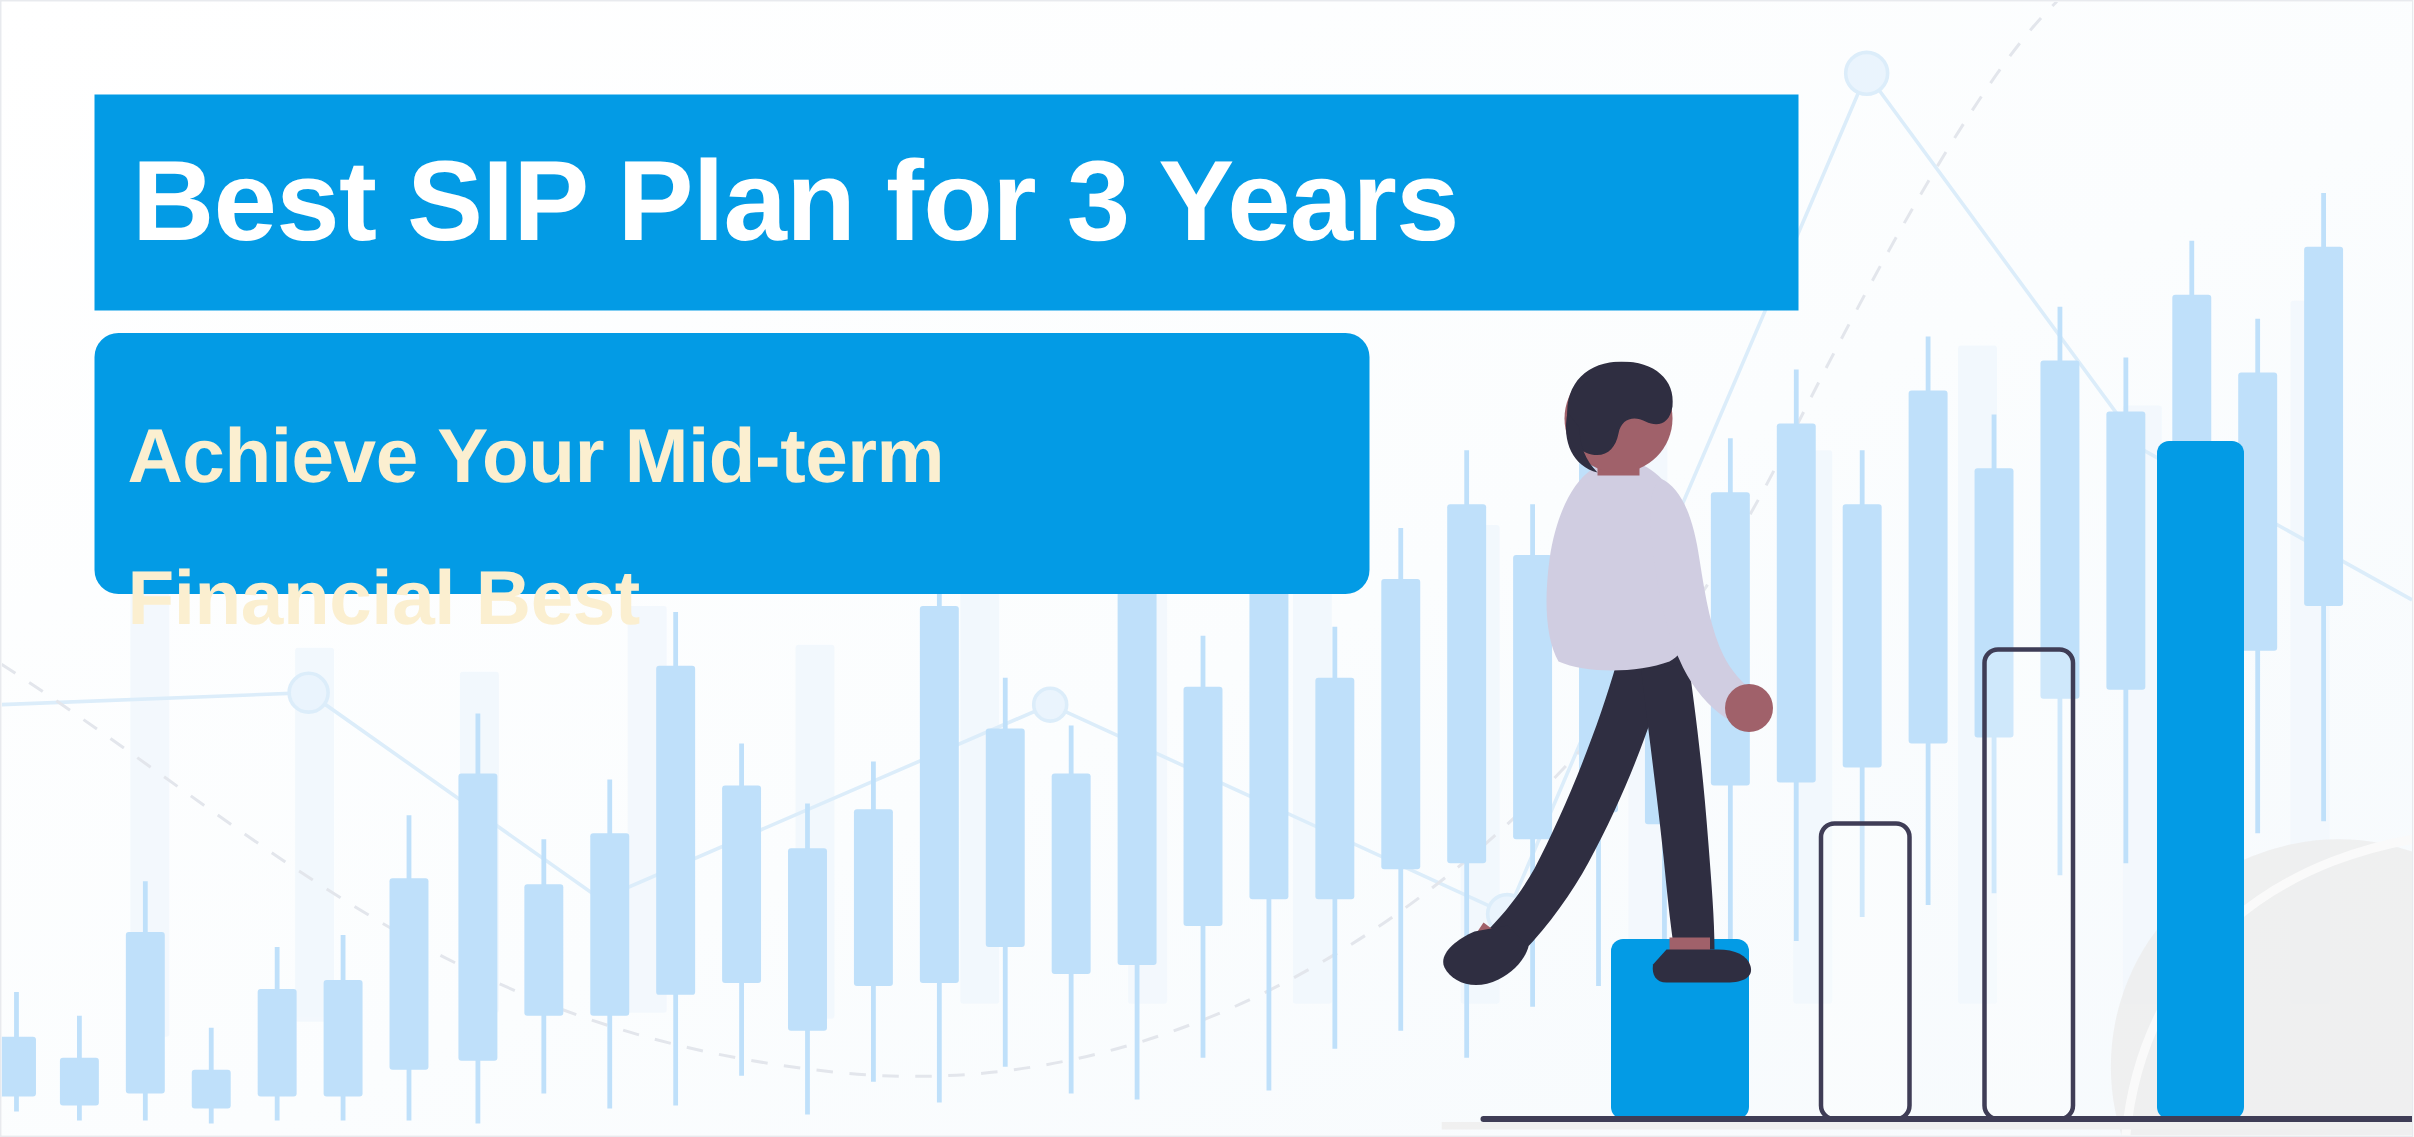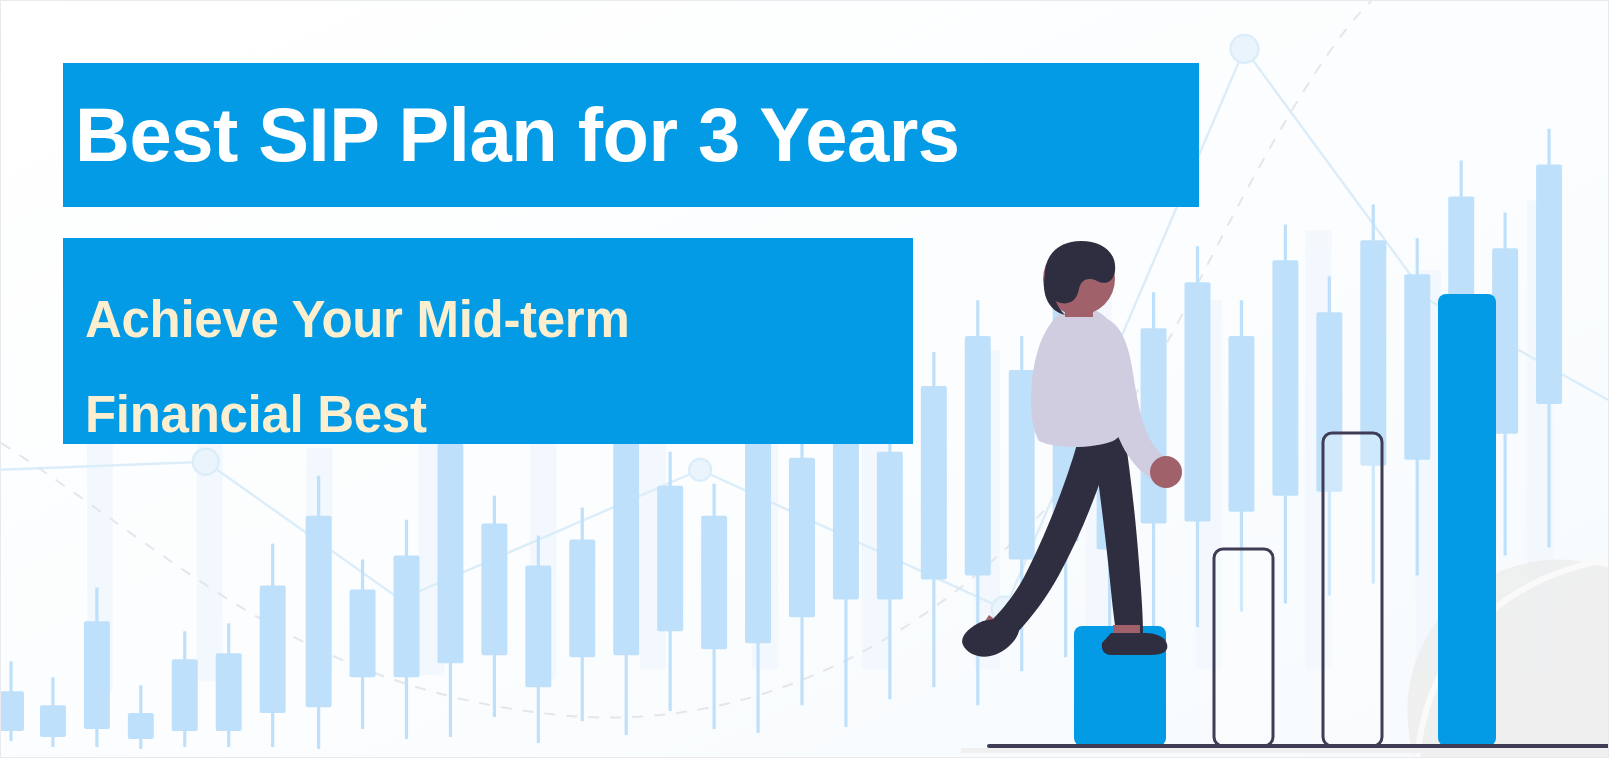--- a/index.html
+++ b/index.html
@@ -50,40 +50,41 @@
   .headline-box {
     position: absolute;
     left: 62px;
     top: 62px;
     width: 1136px;
     height: 144px;
     background: #039BE5;
     display: flex;
     align-items: center;
     box-sizing: border-box;
-    padding-left: 12px;
+    padding-left: 25px;
   }
   .headline-text {
     color: #ffffff;
     font-size: 76px;
     font-weight: bold;
     letter-spacing: -0.5px;
     line-height: 1;
     white-space: nowrap;
   }
 
   .sub-box {
     position: absolute;
     left: 62px;
-    top: 237px;
+    top: 221px;
     width: 850px;
-    height: 206px;
+    height: 174px;
     background: #039BE5;
     box-sizing: border-box;
     padding: 34px 0 0 22px;
+    border-radius: 16px;
   }
   .sub-line {
     color: #FBEFD0;
     font-size: 51px;
     font-weight: bold;
     line-height: 95px;
     letter-spacing: -0.3px;
     white-space: nowrap;
   }
 </style>

